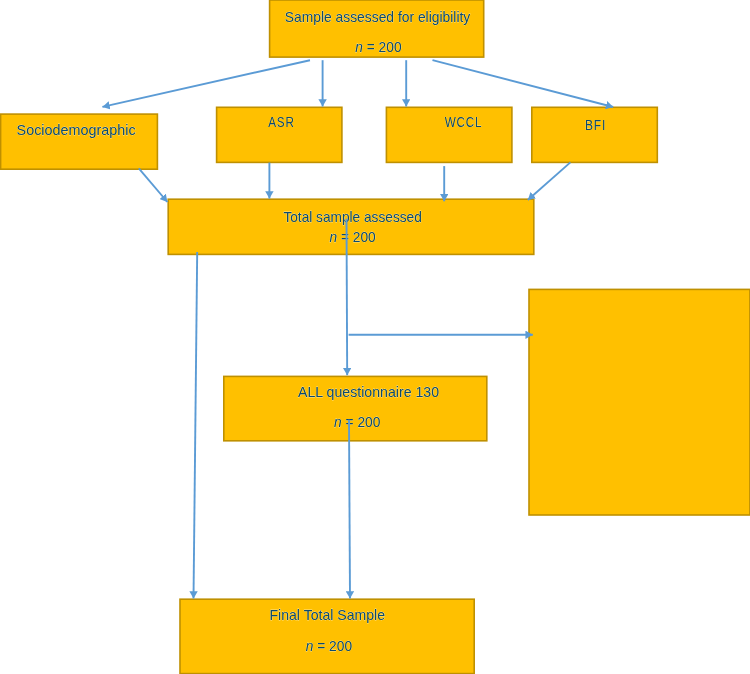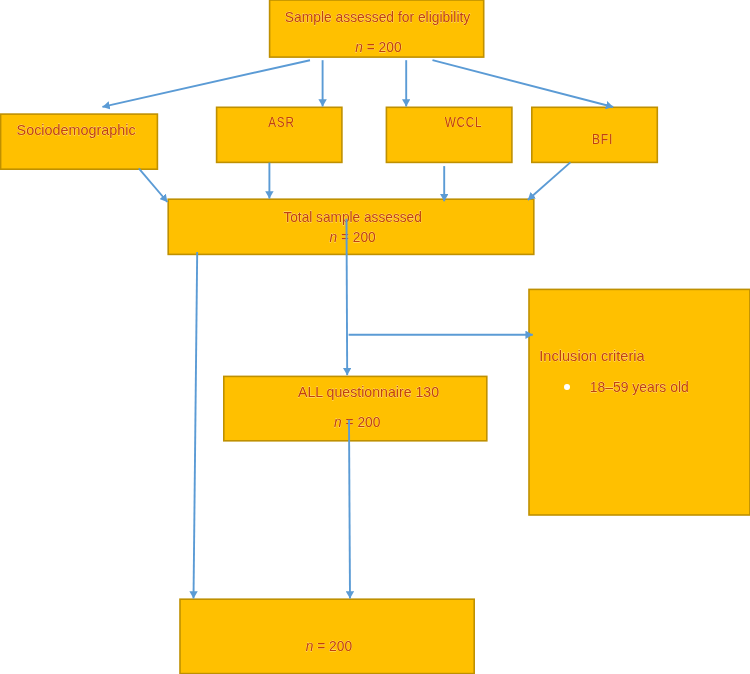--- a/index.html
+++ b/index.html
@@ -1,21 +1,21 @@
 <!DOCTYPE html>
 <html><head>
 <meta charset="utf-8">
 <title>Participant flow diagram</title>
 <style>
   html,body{margin:0;padding:0;background:#ffffff;}
   #page{position:relative;width:750px;height:674px;overflow:hidden;background:#ffffff;
         font-family:"Liberation Sans",sans-serif;}
   #arrows{position:absolute;left:0;top:0;width:750px;height:674px;pointer-events:none;z-index:5;}
   #boxlayer{position:absolute;left:0;top:0;width:750px;height:674px;z-index:0;}
-  .box{position:absolute;z-index:1;box-sizing:border-box;color:#c2410c;padding-left:12px;}
+  .box{position:absolute;z-index:1;box-sizing:border-box;color:#0c4a6e;padding-left:12px;}
   .ln{position:absolute;left:0;width:100%;text-align:center;white-space:nowrap;
       line-height:1;font-size:14.4px;}
   .ln > span{display:inline-block;transform-origin:center center;
       -webkit-text-stroke:0.3px #ffffff;paint-order:stroke fill;}
   .caps > span{letter-spacing:0.9px;-webkit-text-stroke:0.2px #ffffff;}
   .lft{text-align:left;}
   .ital{font-style:italic;}
   .dot{position:absolute;border-radius:50%;background:#ffffff;}
 </style>
 </head>
@@ -70,36 +70,32 @@
 
 <div class="box" style="left:215.8px;top:106.5px;width:126.9px;height:56.7px;">
   <div class="ln caps" style="top:8.3px;transform:translateX(2.30px);"><span style="transform:scaleX(0.8117)">ASR</span></div>
 </div>
 
 <div class="box" style="left:385.6px;top:106.5px;width:151px;height:56.7px;">
   <div class="ln caps" style="top:8.3px;transform:translateX(2.50px);"><span style="transform:scaleX(0.8121)">WCCL</span></div>
 </div>
 
 <div class="box" style="left:531px;top:106.5px;width:127.1px;height:56.7px;">
-  <div class="ln caps" style="top:25px;transform:translateX(1.00px);margin-left:7px;"><span style="transform:scaleX(0.8350)">BFI</span></div>
+  <div class="ln caps" style="top:11px;transform:translateX(1.00px);"><span style="transform:scaleX(0.8350)">BFI</span></div>
 </div>
 
 <div class="box" style="left:167.4px;top:198.4px;width:367.2px;height:52px;">
   <div class="ln" style="top:11.3px;transform:translateX(1.80px);"><span style="transform:scaleX(0.9508)">Total sample assessed</span></div>
   <div class="ln" style="top:31.7px;transform:translateX(1.40px);"><span style="transform:scaleX(0.9565)"><i class="ital">n</i><span> = 200</span></span></div>
 </div>
 
 <div class="box" style="left:223px;top:375.6px;width:264.6px;height:66px;">
   <div class="ln" style="top:9.2px;transform:translateX(0.80px);margin-left:12px;"><span style="transform:scaleX(0.9827)">ALL questionnaire 130</span></div>
   <div class="ln" style="top:39.6px;transform:translateX(2.00px);"><span style="transform:scaleX(0.9565)"><i class="ital">n</i><span> = 200</span></span></div>
 </div>
 
-<div class="box" style="left:528.2px;top:288.6px;width:222.5px;height:227.2px;">
-  <div class="ln lft" style="top:60.0px;left:12px;width:auto;"><span style="transform:scaleX(1.0141)">Inclusion criteria</span></div>
-  <div class="dot" style="left:36.1px;top:95.4px;width:5.8px;height:5.8px;"></div>
-  <div class="ln lft" style="top:91.4px;left:59.6px;width:auto;"><span style="transform:scaleX(0.9675)">18–59 years old</span></div>
-</div>
 
 <div class="box" style="left:179.2px;top:598.4px;width:295.8px;height:76px;">
+  <div class="ln" style="top:9.7px;transform:translateX(0.20px);"><span style="transform:scaleX(0.9791)">Final Total Sample</span></div>
   <div class="ln" style="top:40.7px;transform:translateX(1.70px);"><span style="transform:scaleX(0.9565)"><i class="ital">n</i><span> = 200</span></span></div>
 </div>
 
 </div>
 
 </body></html>

